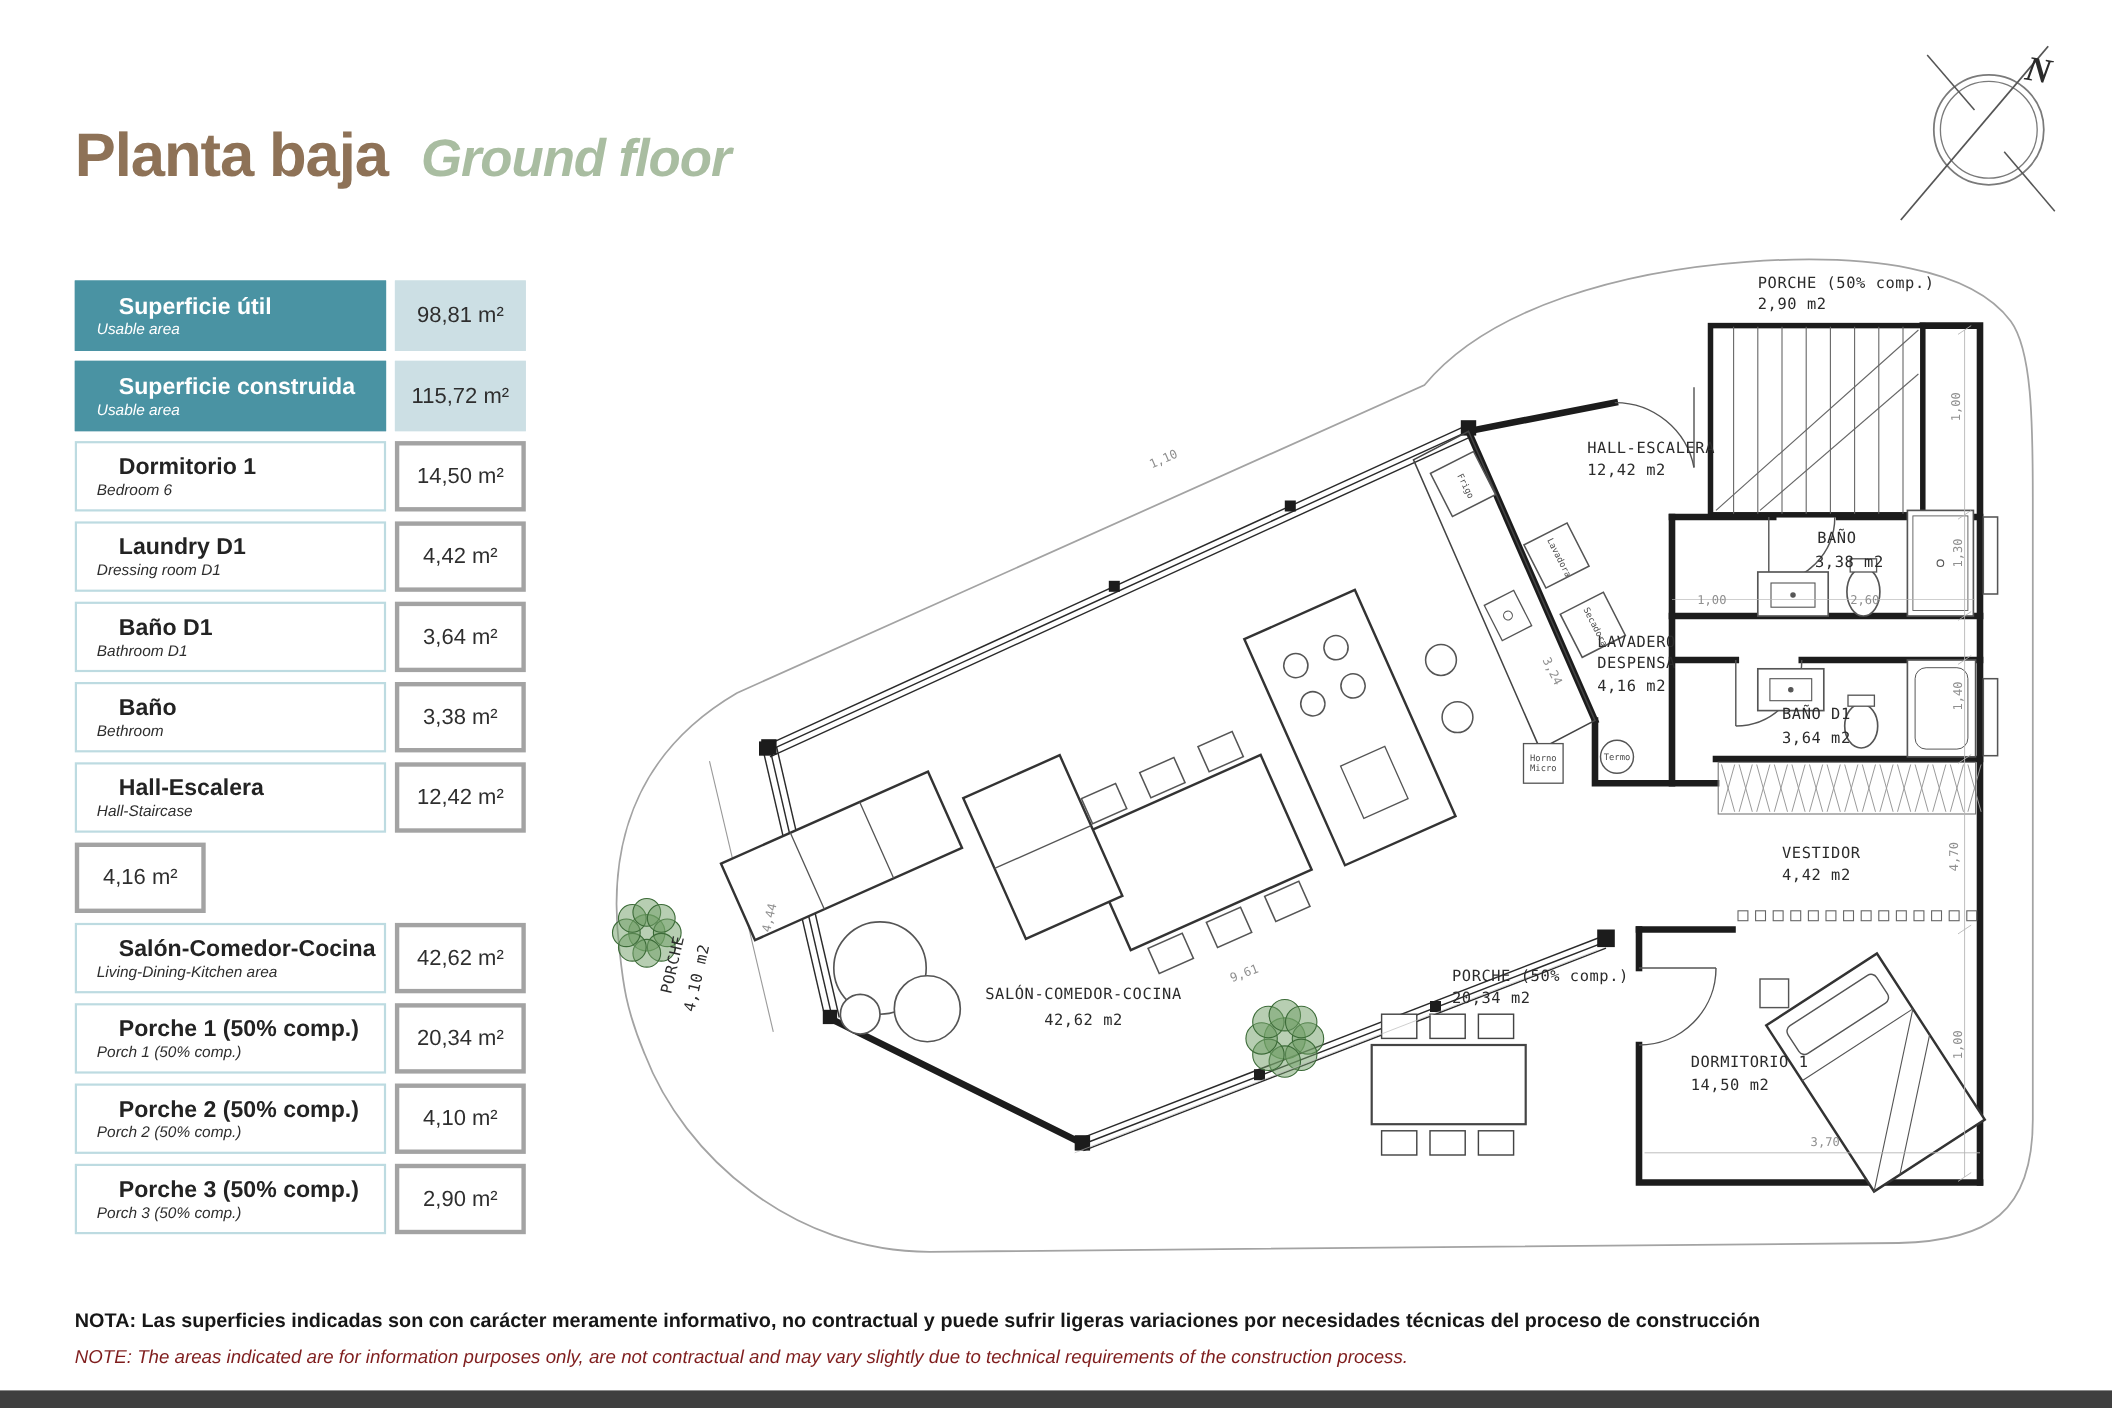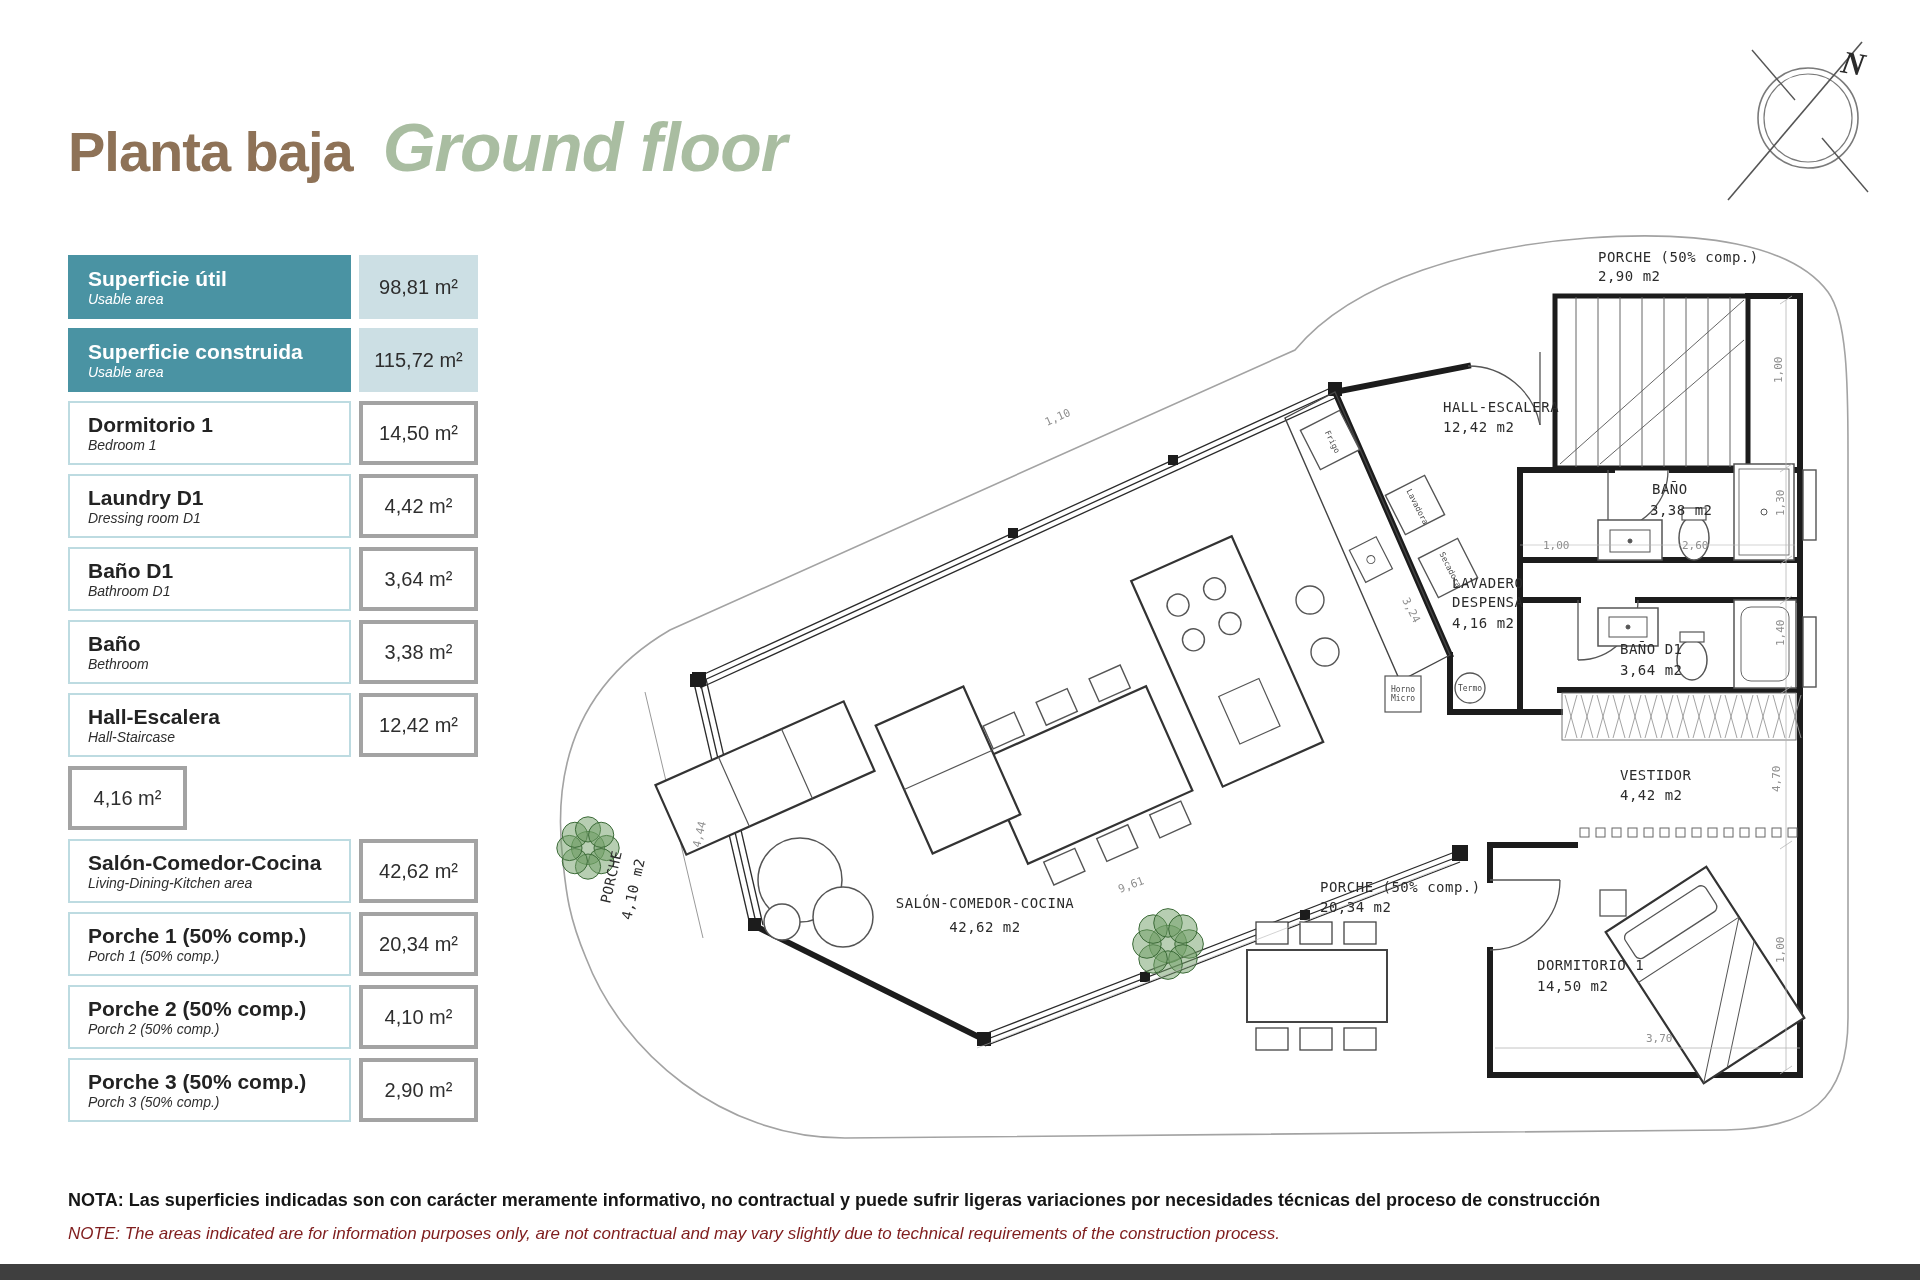--- a/index.html
+++ b/index.html
@@ -1,27 +1,27 @@
 <!DOCTYPE html>
 <html><head>
 <meta charset="utf-8">
 <style>
   html,body{margin:0;padding:0;background:#fff;}
   body{width:1920px;height:1280px;position:relative;font-family:"Liberation Sans",sans-serif;overflow:hidden;}
 
   
   .title-wrap{position:absolute;left:68px;top:108px;white-space:nowrap;}
   .title-es{font-size:56px;font-weight:700;color:#8e7257;letter-spacing:-1px;text-align:right;}
-  .title-en{font-size:68px;font-weight:600;font-style:italic;color:#a9bda1;margin-left:30px;letter-spacing:-1px;}
+  .title-en{font-size:48px;font-weight:600;font-style:italic;color:#a9bda1;margin-left:30px;letter-spacing:-1px;}
 
   
   .area-table{position:absolute;left:68px;top:255px;width:412px;display:flex;flex-direction:column;gap:9px;}
   .trow{display:flex;gap:8px;height:64px;flex:0 0 auto;}
   .lcell{width:283px;border:2px solid #bddbe1;background:#fff;display:flex;flex-direction:column;justify-content:center;padding-left:18px;box-sizing:border-box;}
-  .rname{font-size:21px;font-weight:700;color:#232323;line-height:1.15;}
+  .rname{font-size:21px;font-weight:700;color:#232323;line-height:1.15;margin-left:20px;}
   .ren{font-size:14px;font-style:italic;color:#2e2e2e;line-height:1.2;}
   .vcell{width:119px;border:4px solid #a3a3a3;background:#fff;display:flex;align-items:center;justify-content:center;font-size:20px;color:#2e2e2e;box-sizing:border-box;}
   .trow.hl .lcell{background:#4a93a3;border-color:#4a93a3;}
   .trow.hl .rname,.trow.hl .ren{color:#fff;}
   .trow.hl .vcell{background:#ccdfe4;border-color:#ccdfe4;}
 
   
   svg.plan{position:absolute;left:0;top:0;width:1920px;height:1280px;}
   .pt-room{font-family:"DejaVu Sans Mono",monospace;font-size:14px;fill:#2b2b2b;letter-spacing:.5px;}
   .pt-dim{font-family:"DejaVu Sans Mono",monospace;font-size:11px;fill:#8f8f8f;}
@@ -54,21 +54,21 @@
     <div class="trow hl">
       <div class="lcell">
         <div class="rname">Superficie construida</div>
         <div class="ren">Usable area</div>
       </div>
       <div class="vcell">115,72 m²</div>
     </div>
     <div class="trow">
       <div class="lcell">
         <div class="rname">Dormitorio 1</div>
-        <div class="ren">Bedroom 1</div>
+        <div class="ren">Bedroom 6</div>
       </div>
       <div class="vcell">14,50 m²</div>
     </div>
     <div class="trow">
       <div class="lcell">
         <div class="rname">Laundry D1</div>
         <div class="ren">Dressing room D1</div>
       </div>
       <div class="vcell">4,42 m²</div>
     </div>

